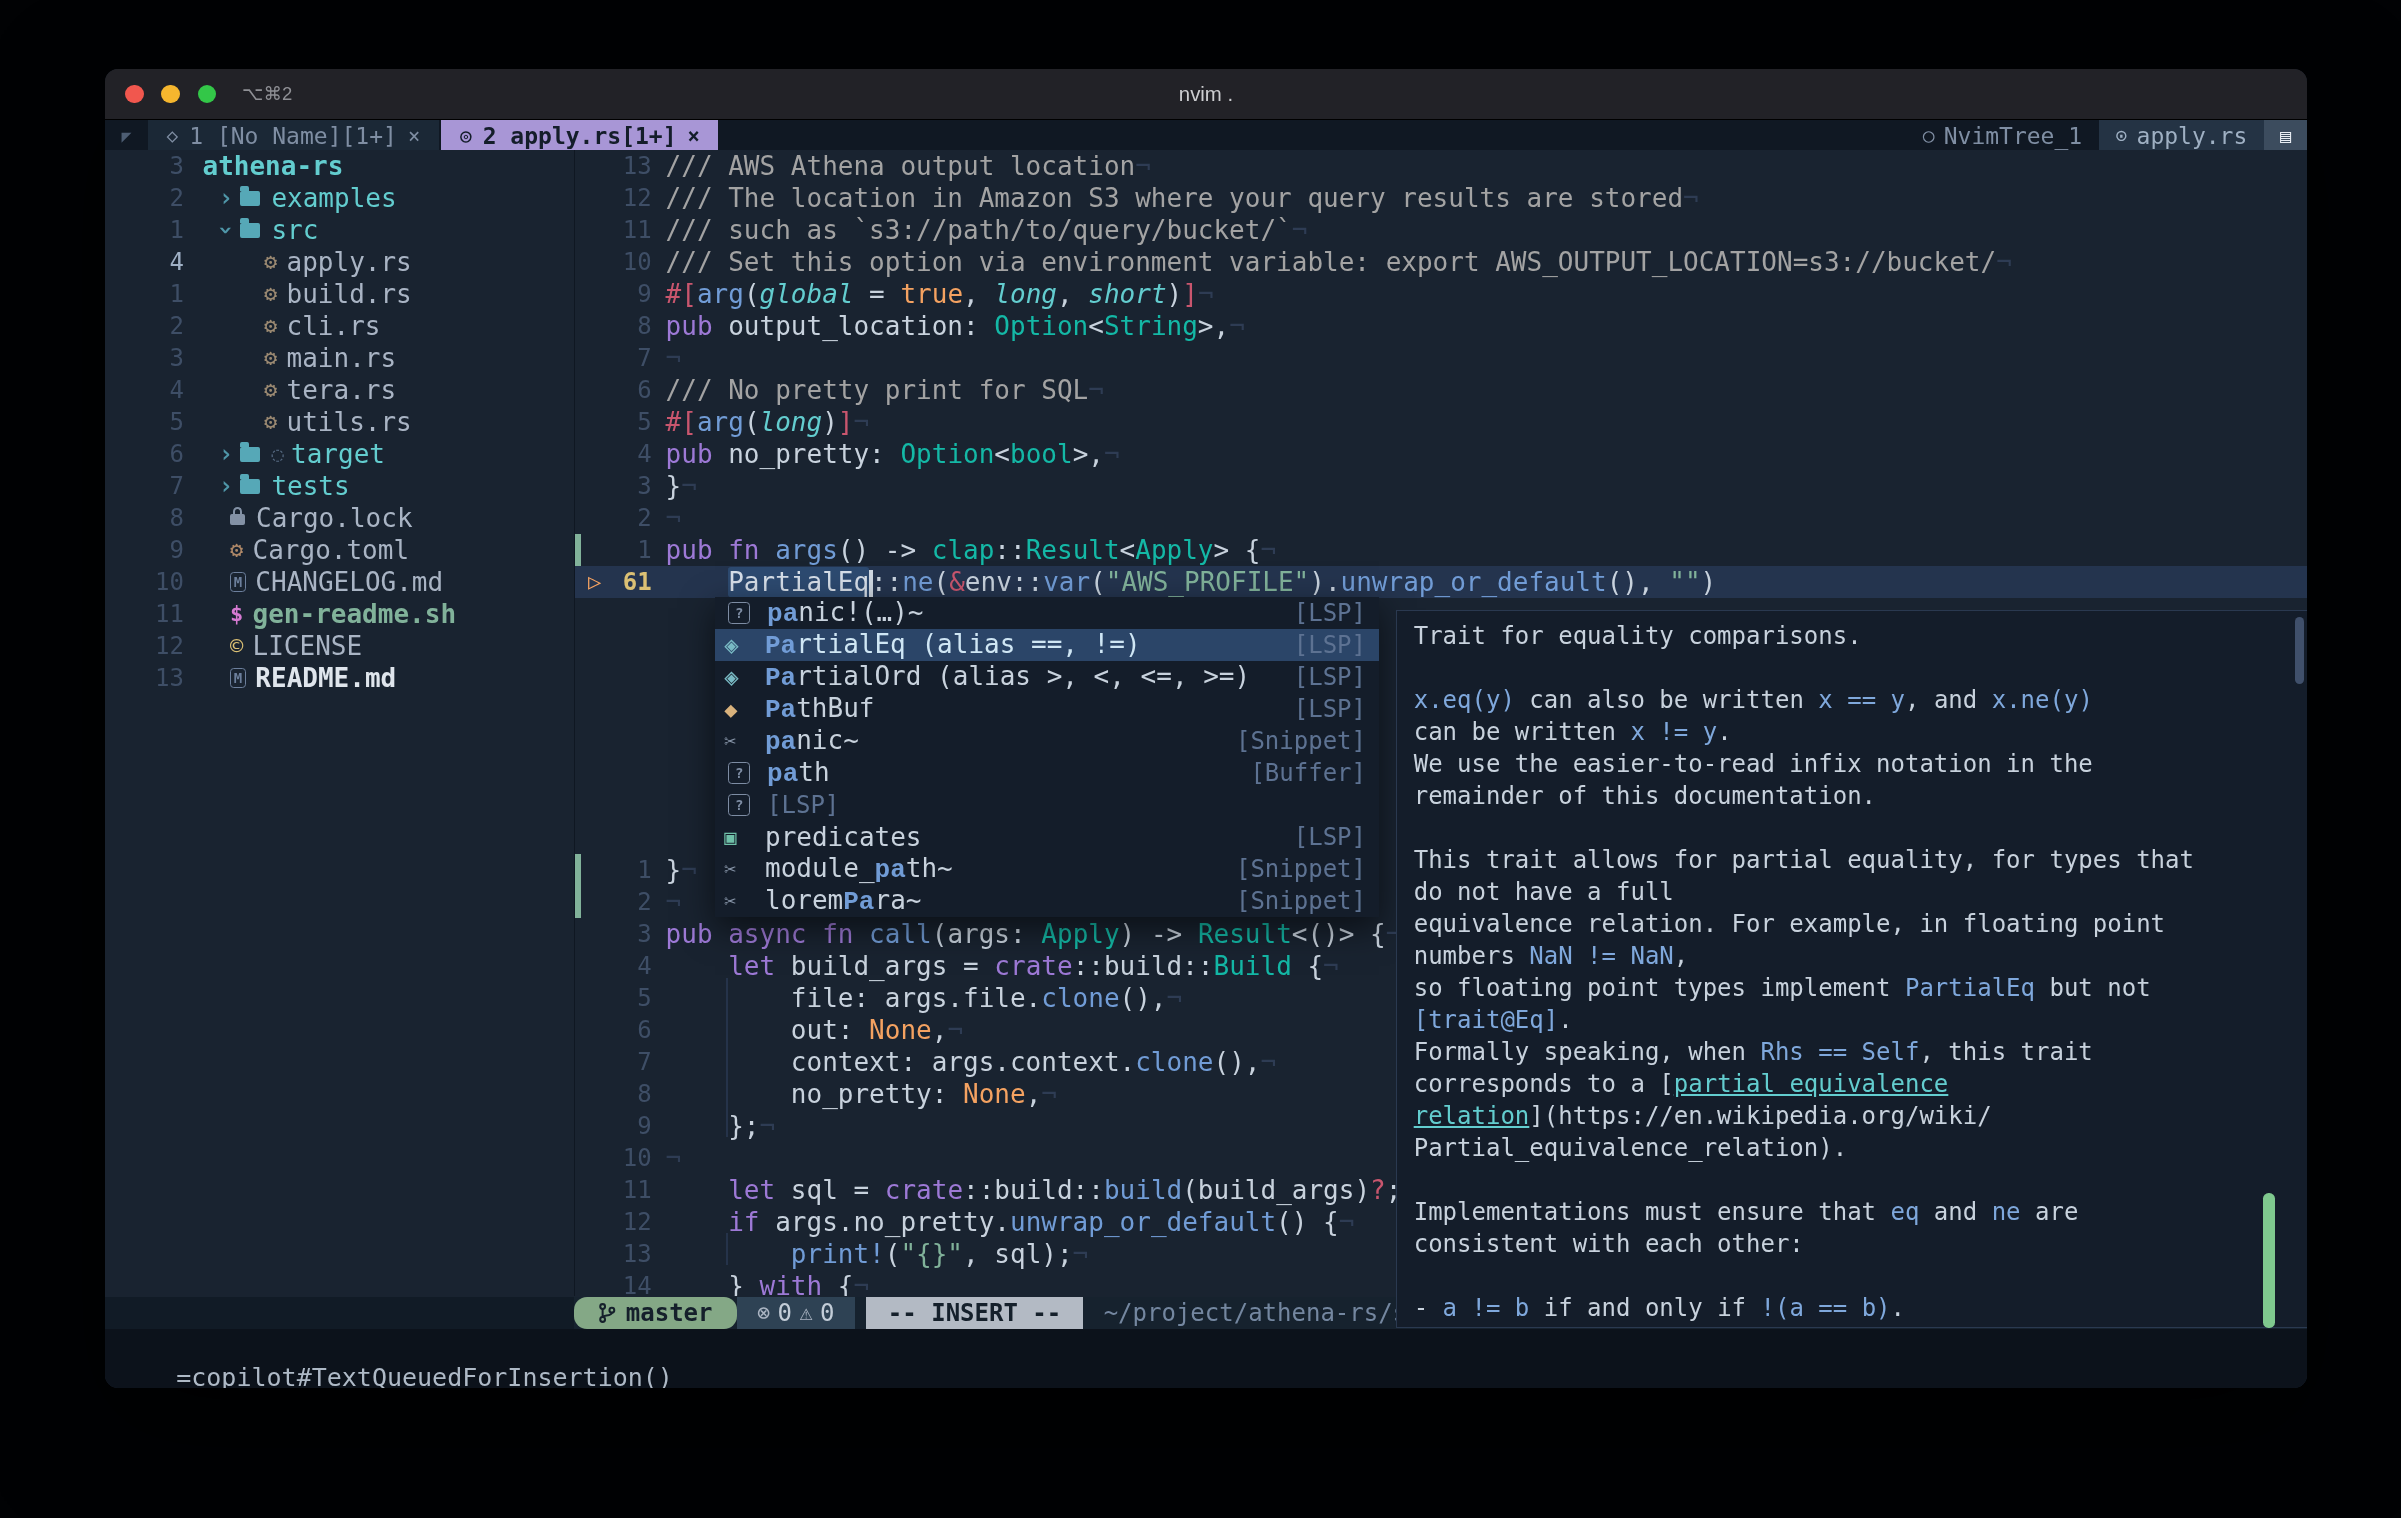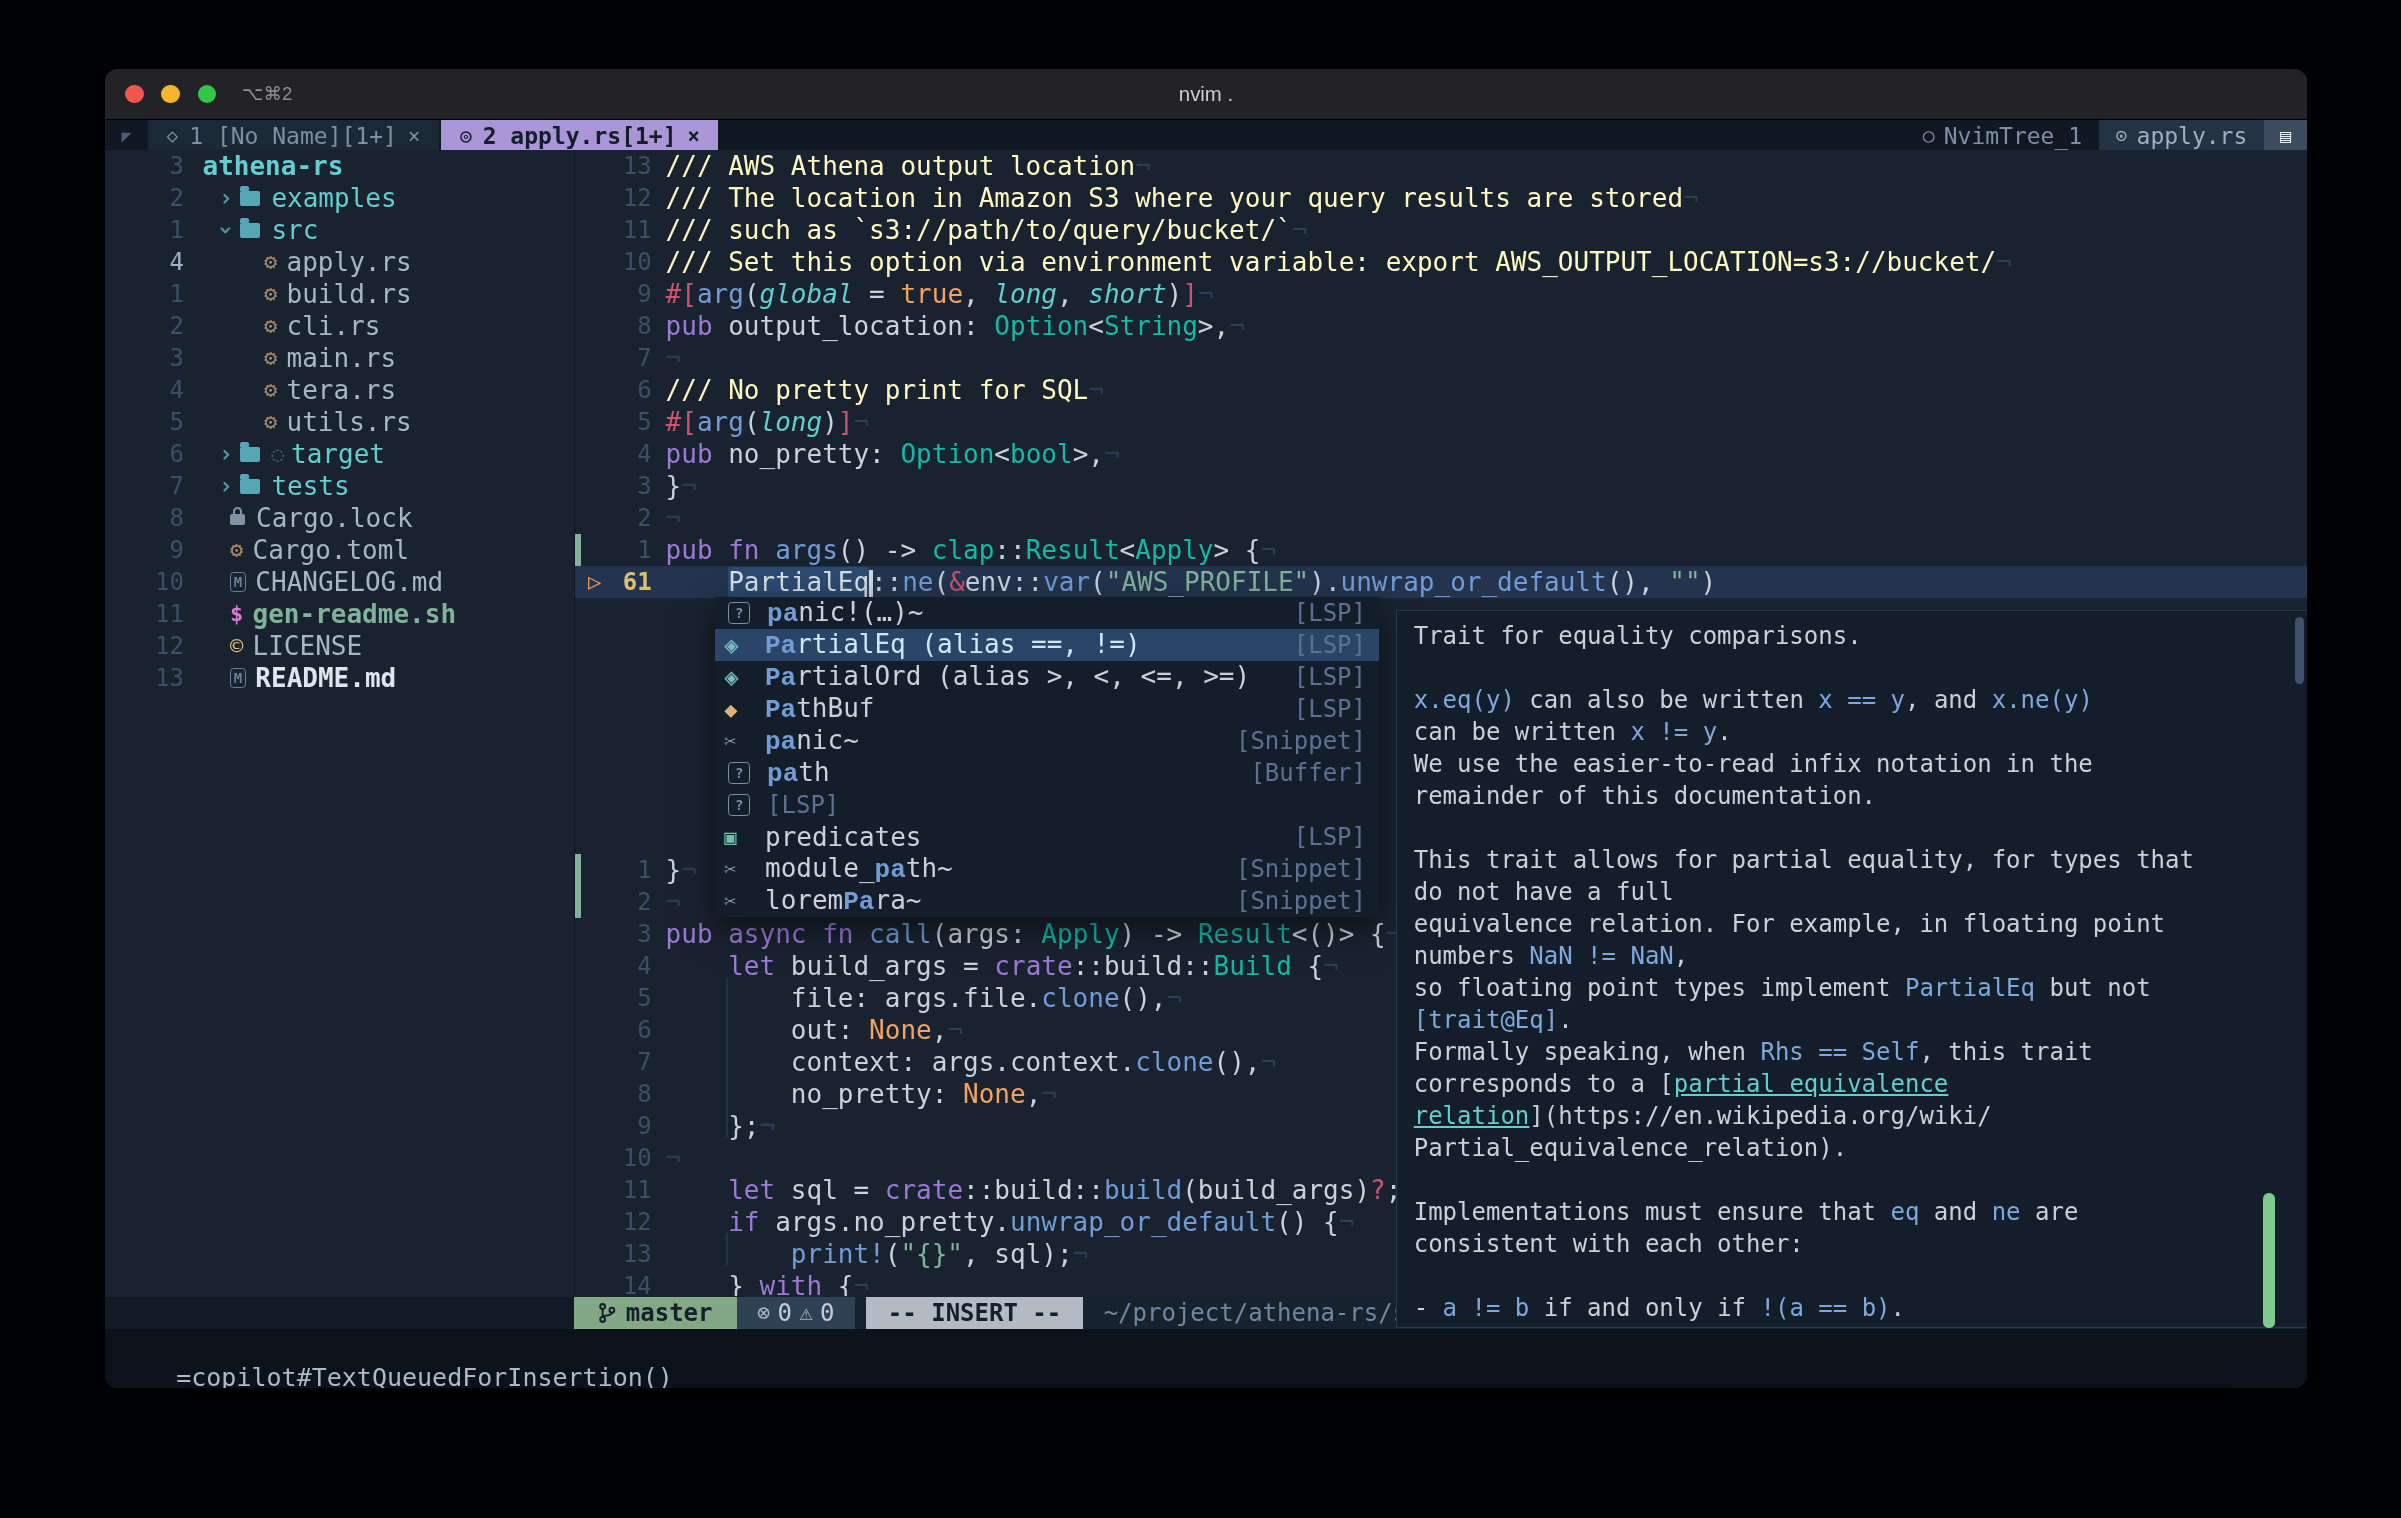--- a/index.html
+++ b/index.html
@@ -56,21 +56,21 @@
   .egit{width:5.6px;flex:none;}
   .git-add{background:#81b29a;}
   .esign{width:28px;flex:none;color:#f4a261;font-size:22px;text-align:center;}
   .enum{width:43px;flex:none;text-align:right;color:#3e4e66;font-size:24px;margin-right:14px;}
   .enum-cur{color:#dbc074;font-weight:bold;}
   .ecode{flex:1;}
   .cursorline{background:#24344e;}
   .iguide{position:absolute;width:1.9px;background:#25334a;}
   
   .tk-pln{color:#c8d2dd;}
-  .tk-cmt{color:#fef9c3;}
+  .tk-cmt{color:#a3a3a3;}
   .tk-kw{color:#9d79d6;}
   .tk-fn{color:#719cd6;}
   .tk-type{color:#14b8a6;}
   .tk-str{color:#81b29a;}
   .tk-orange{color:#f4a261;}
   .tk-rose{color:#c9566e;}
   .tk-cyanit{color:#63cdcf;font-style:italic;}
   .tk-eol{color:#2e3c54;}
   .tk-cmppre{color:#d6dee8;background:#2d4a70;border-radius:2.8px;}
   .tk-caret{display:inline-block;width:3.7px;height:28px;background:#cfd8e2;vertical-align:middle;margin-right:-1.9px;}
@@ -95,21 +95,21 @@
   
   .docs{position:absolute;left:1291px;top:541px;width:912px;height:718px;background:#141d2a;
     border:0.9px solid #2a3950;z-index:6;overflow:hidden;padding:9.3px 0 0 16.7px;font-size:24px;box-sizing:border-box;}
   .dline{height:32px;line-height:32px;white-space:pre;color:#c3cdd8;}
   .docs-sb{position:absolute;right:2.8px;top:5.6px;width:9.3px;height:67px;background:#40506b;border-radius:4.6px;}
   .main-sb{position:absolute;right:32px;top:1124px;width:12px;height:135px;background:#7fc98e;border-radius:5.6px;z-index:7;}
   
   .statusline{position:absolute;top:1228px;left:0;right:0;height:31.5px;display:flex;align-items:stretch;
     font-size:24px;background:#16222e;z-index:2;white-space:pre;}
   .sl-tree{width:469px;background:#111b26;flex:none;}
-  .sl-branch{background:#84a886;color:#15202b;display:flex;align-items:center;gap:9.3px;padding:0 24px;font-weight:bold;}
+  .sl-branch{background:#84a886;color:#15202b;display:flex;align-items:center;gap:9.3px;padding:0 24px;font-weight:bold;border-radius:13px;}
   .sl-diag{background:#2e4254;color:#c3cdd8;display:flex;align-items:center;gap:7.4px;padding:0 20.4px;}
   .sl-diag .dicon{font-size:22px;color:#aab4c2;}
   .sl-mode{background:#b3bac4;color:#15202b;font-weight:bold;display:flex;align-items:center;padding:0 22px;margin-left:11px;}
   .sl-path{color:#7487a0;display:flex;align-items:center;padding:0 20.4px;flex:1;overflow:hidden;}
   
   .cmdline{position:absolute;top:1259px;left:0;right:0;height:60px;background:#0c121b;color:#aeb9c6;
     font-size:25px;line-height:33px;padding-left:11px;z-index:1;white-space:pre;}
 </style>
 </head>
 <body>

